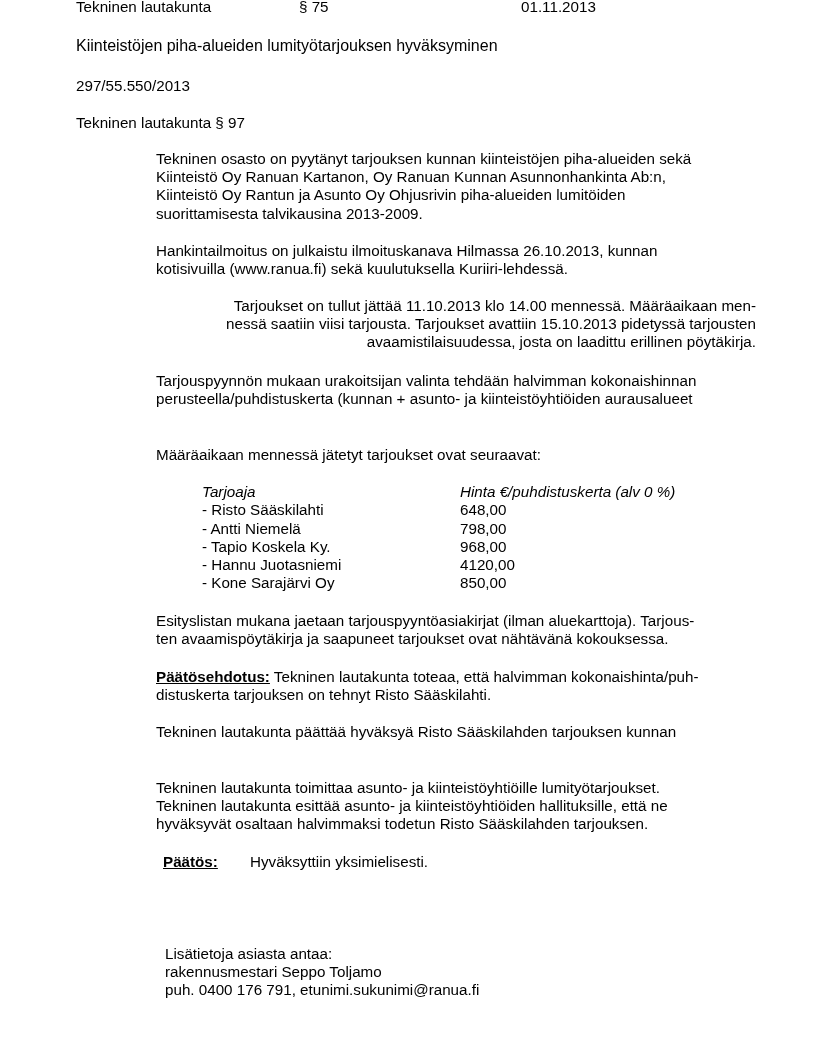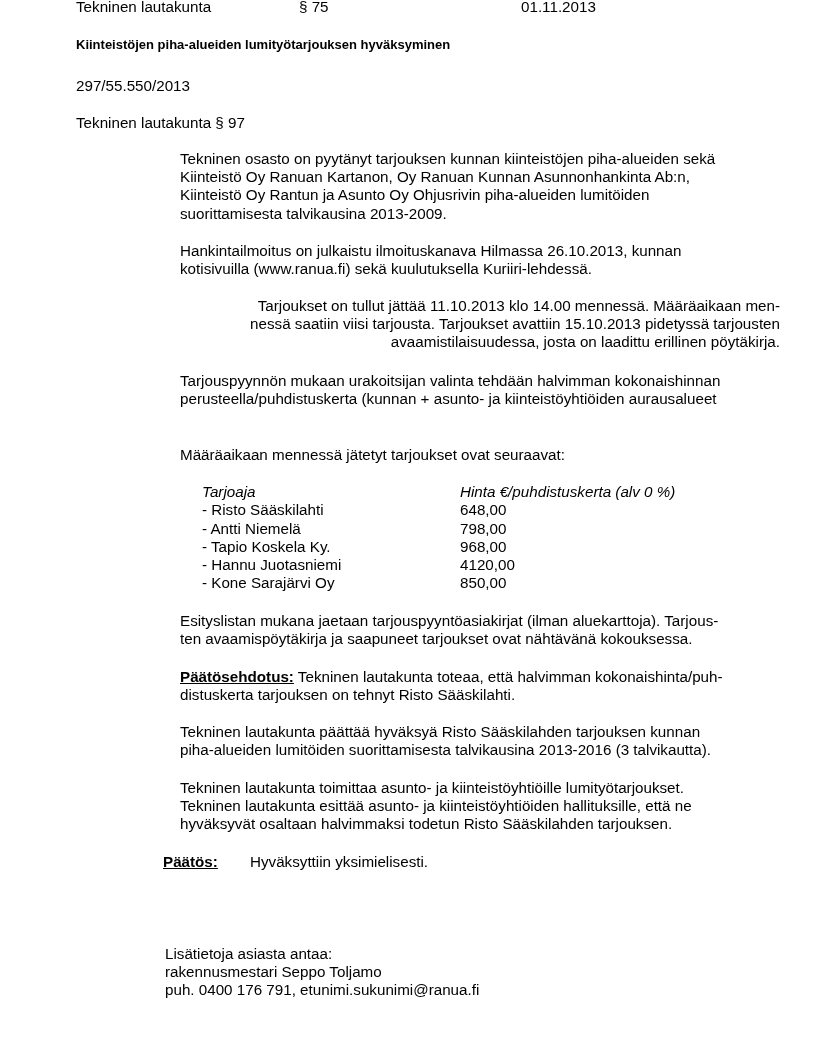--- a/index.html
+++ b/index.html
@@ -2,22 +2,22 @@
 <html><head>
 <meta charset="utf-8">
 <style>
   html, body { margin: 0; padding: 0; background: #ffffff; }
   body {
     width: 816px; height: 1056px; position: relative; overflow: hidden;
     font-family: "Liberation Sans", sans-serif; font-size: 15.2px; color: #000;
   }
   .abs { position: absolute; white-space: nowrap; }
   .hdr { top: -2px; font-size: 15.2px; }
-  .title { left: 76px; top: 37px; font-size: 13px; font-weight: bold; }
-  .body-block { position: absolute; left: 180px; width: 600px; }
+  .title { left: 76px; top: 37px; font-size: 16px; font-weight: normal; }
+  .body-block { position: absolute; left: 156px; width: 600px; }
   .p { margin: 0; line-height: 18.2px; white-space: nowrap; }
   .table { position: absolute; left: 165px; top: 483px; }
   .trow { display: flex; height: 18.3px; line-height: 18.3px; }
   .tc1 { width: 258px; margin-left: 37px; }
   .tc2 { width: 300px; }
   .italic { font-style: italic; }
   .bu { font-weight: bold; text-decoration: underline; }
 </style>
 </head>
 <body>
@@ -91,21 +91,20 @@
   <p class="p">ten avaamispöytäkirja ja saapuneet tarjoukset ovat nähtävänä kokouksessa.</p>
 </div>
 
 <div class="body-block" style="top:668px;">
   <p class="p"><span class="bu">Päätösehdotus:</span><span> Tekninen lautakunta toteaa, että halvimman kokonaishinta/puh-</span></p>
   <p class="p">distuskerta tarjouksen on tehnyt Risto Sääskilahti.</p>
 </div>
 
 <div class="body-block" style="top:723px;">
   <p class="p">Tekninen lautakunta päättää hyväksyä Risto Sääskilahden tarjouksen kunnan</p>
-  <p class="p">piha-alueiden lumitöiden suorittamisesta talvikausina 2013-2016 (3 talvikautta).</p>
 </div>
 
 <div class="body-block" style="top:779px;">
   <p class="p">Tekninen lautakunta toimittaa asunto- ja kiinteistöyhtiöille lumityötarjoukset.</p>
   <p class="p">Tekninen lautakunta esittää asunto- ja kiinteistöyhtiöiden hallituksille, että ne</p>
   <p class="p">hyväksyvät osaltaan halvimmaksi todetun Risto Sääskilahden tarjouksen.</p>
 </div>
 
 <div class="abs bu" style="left:163px; top:853px;">Päätös:</div>
 <div class="abs" style="left:250px; top:853px;">Hyväksyttiin yksimielisesti.</div>

